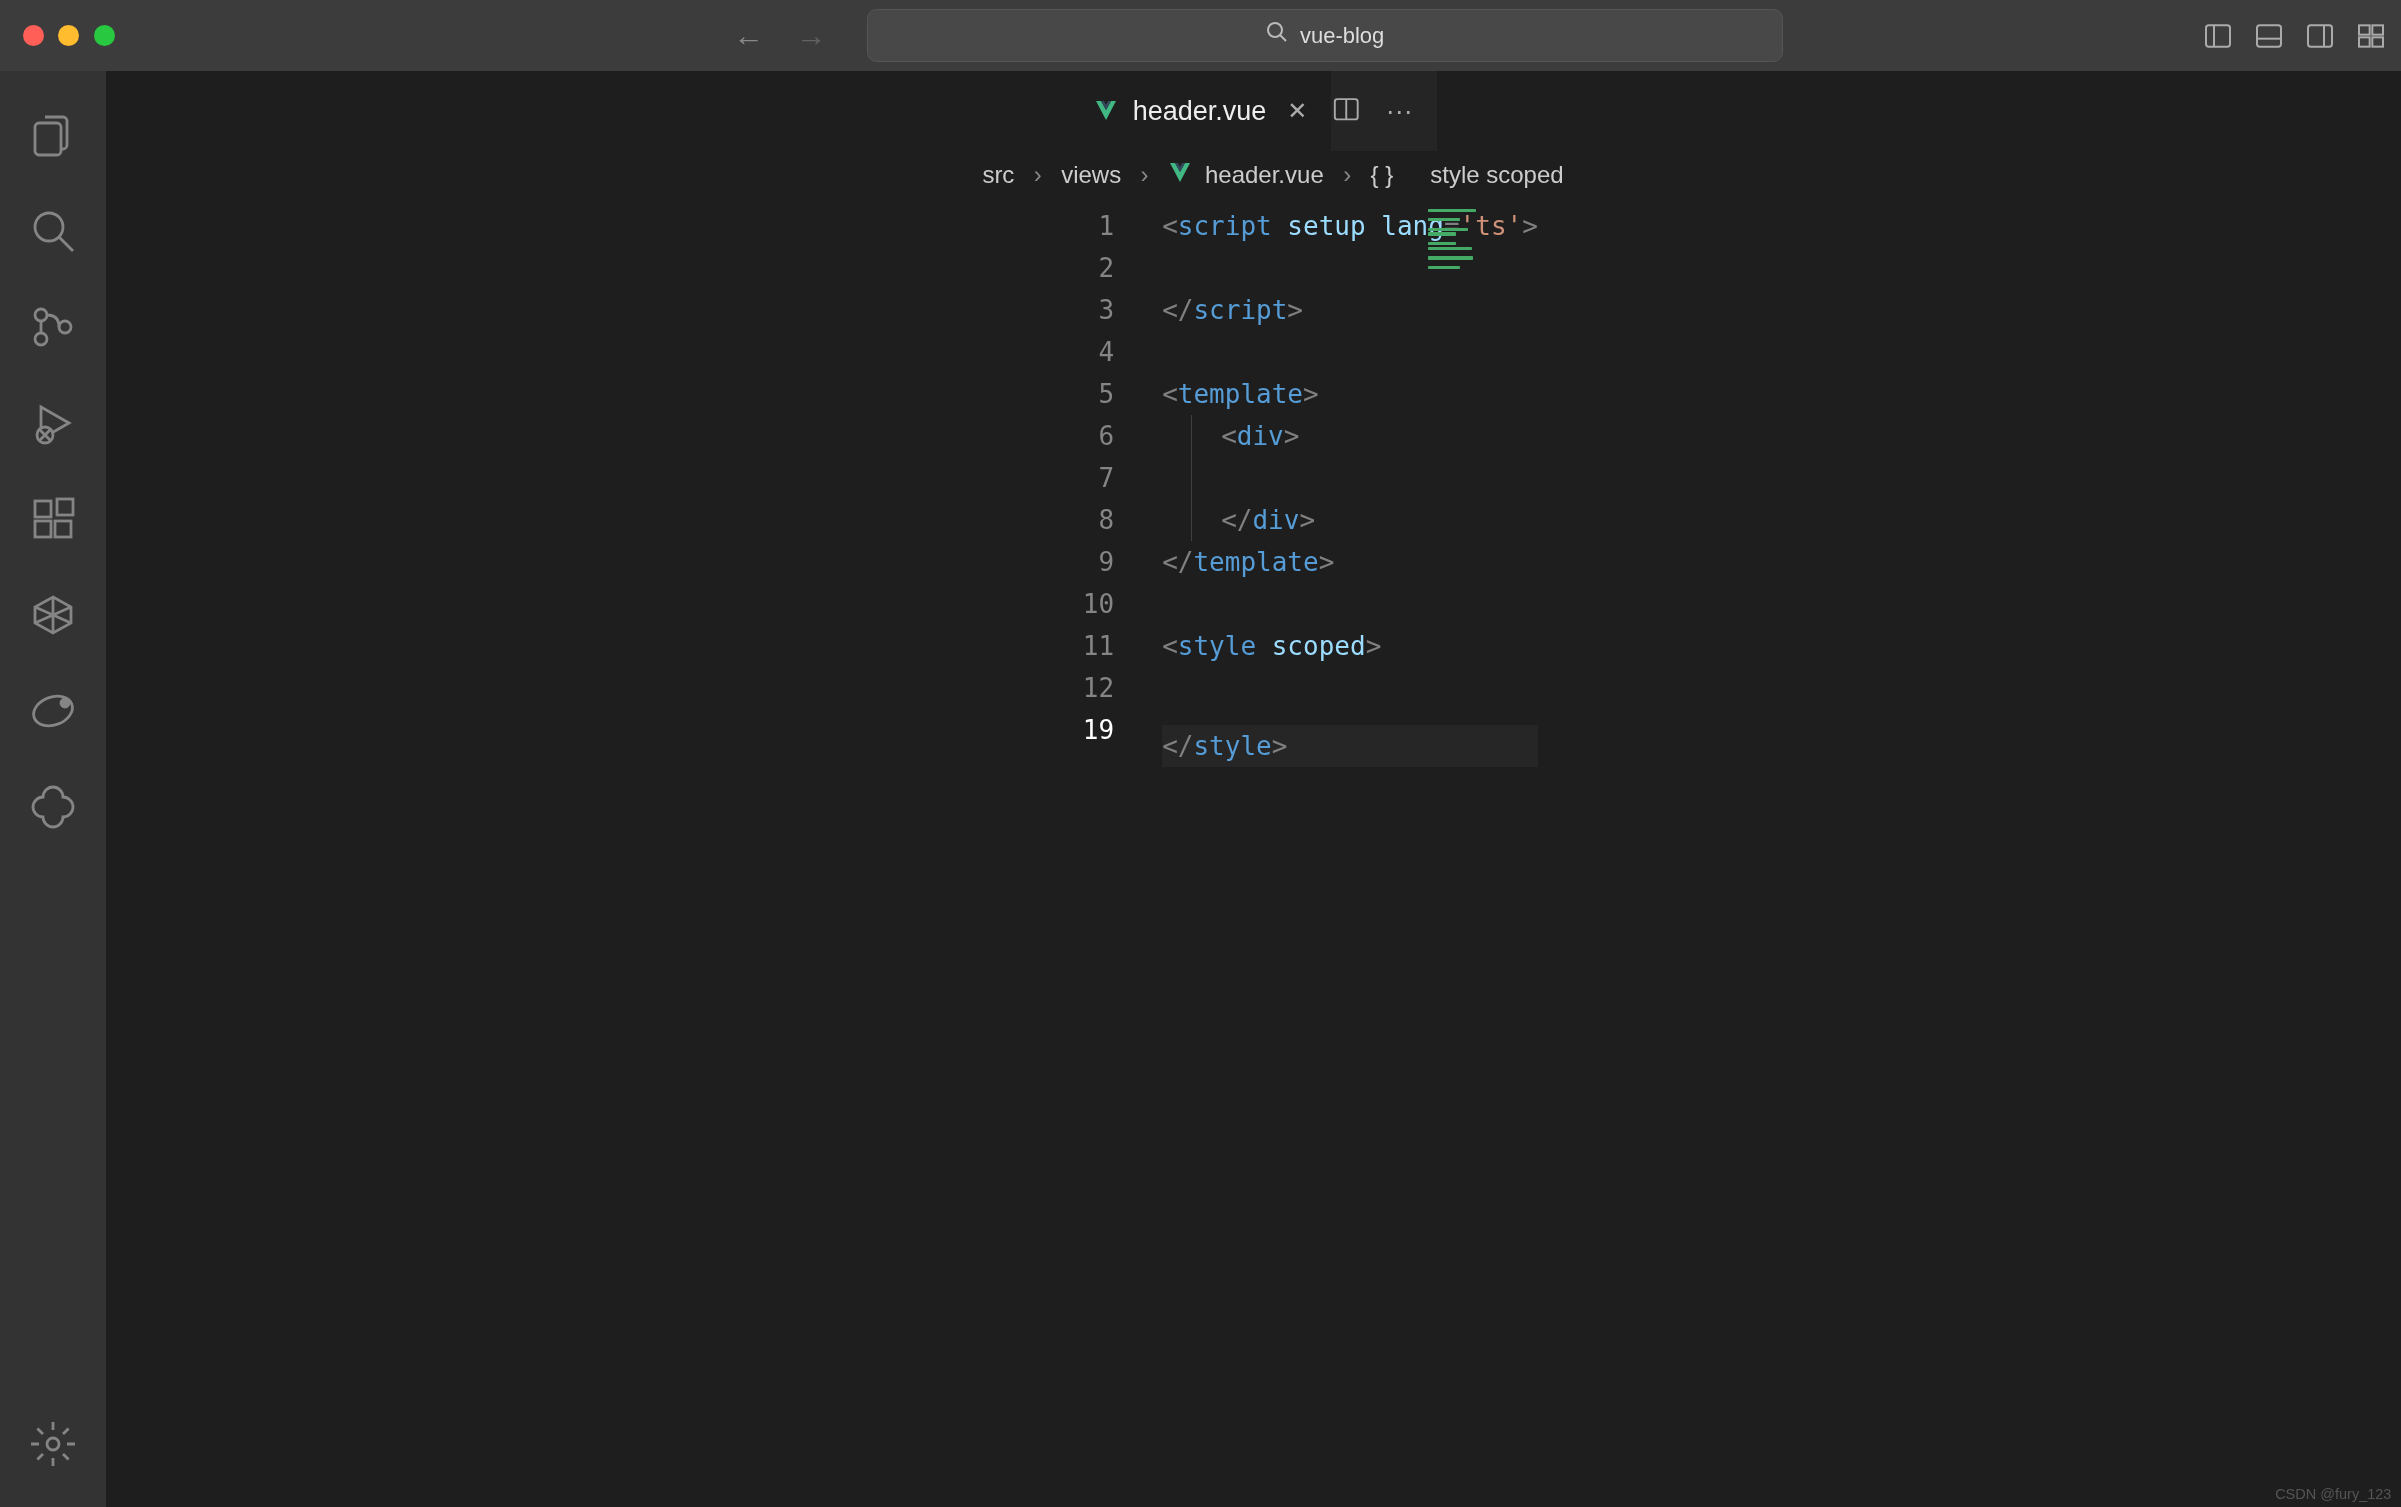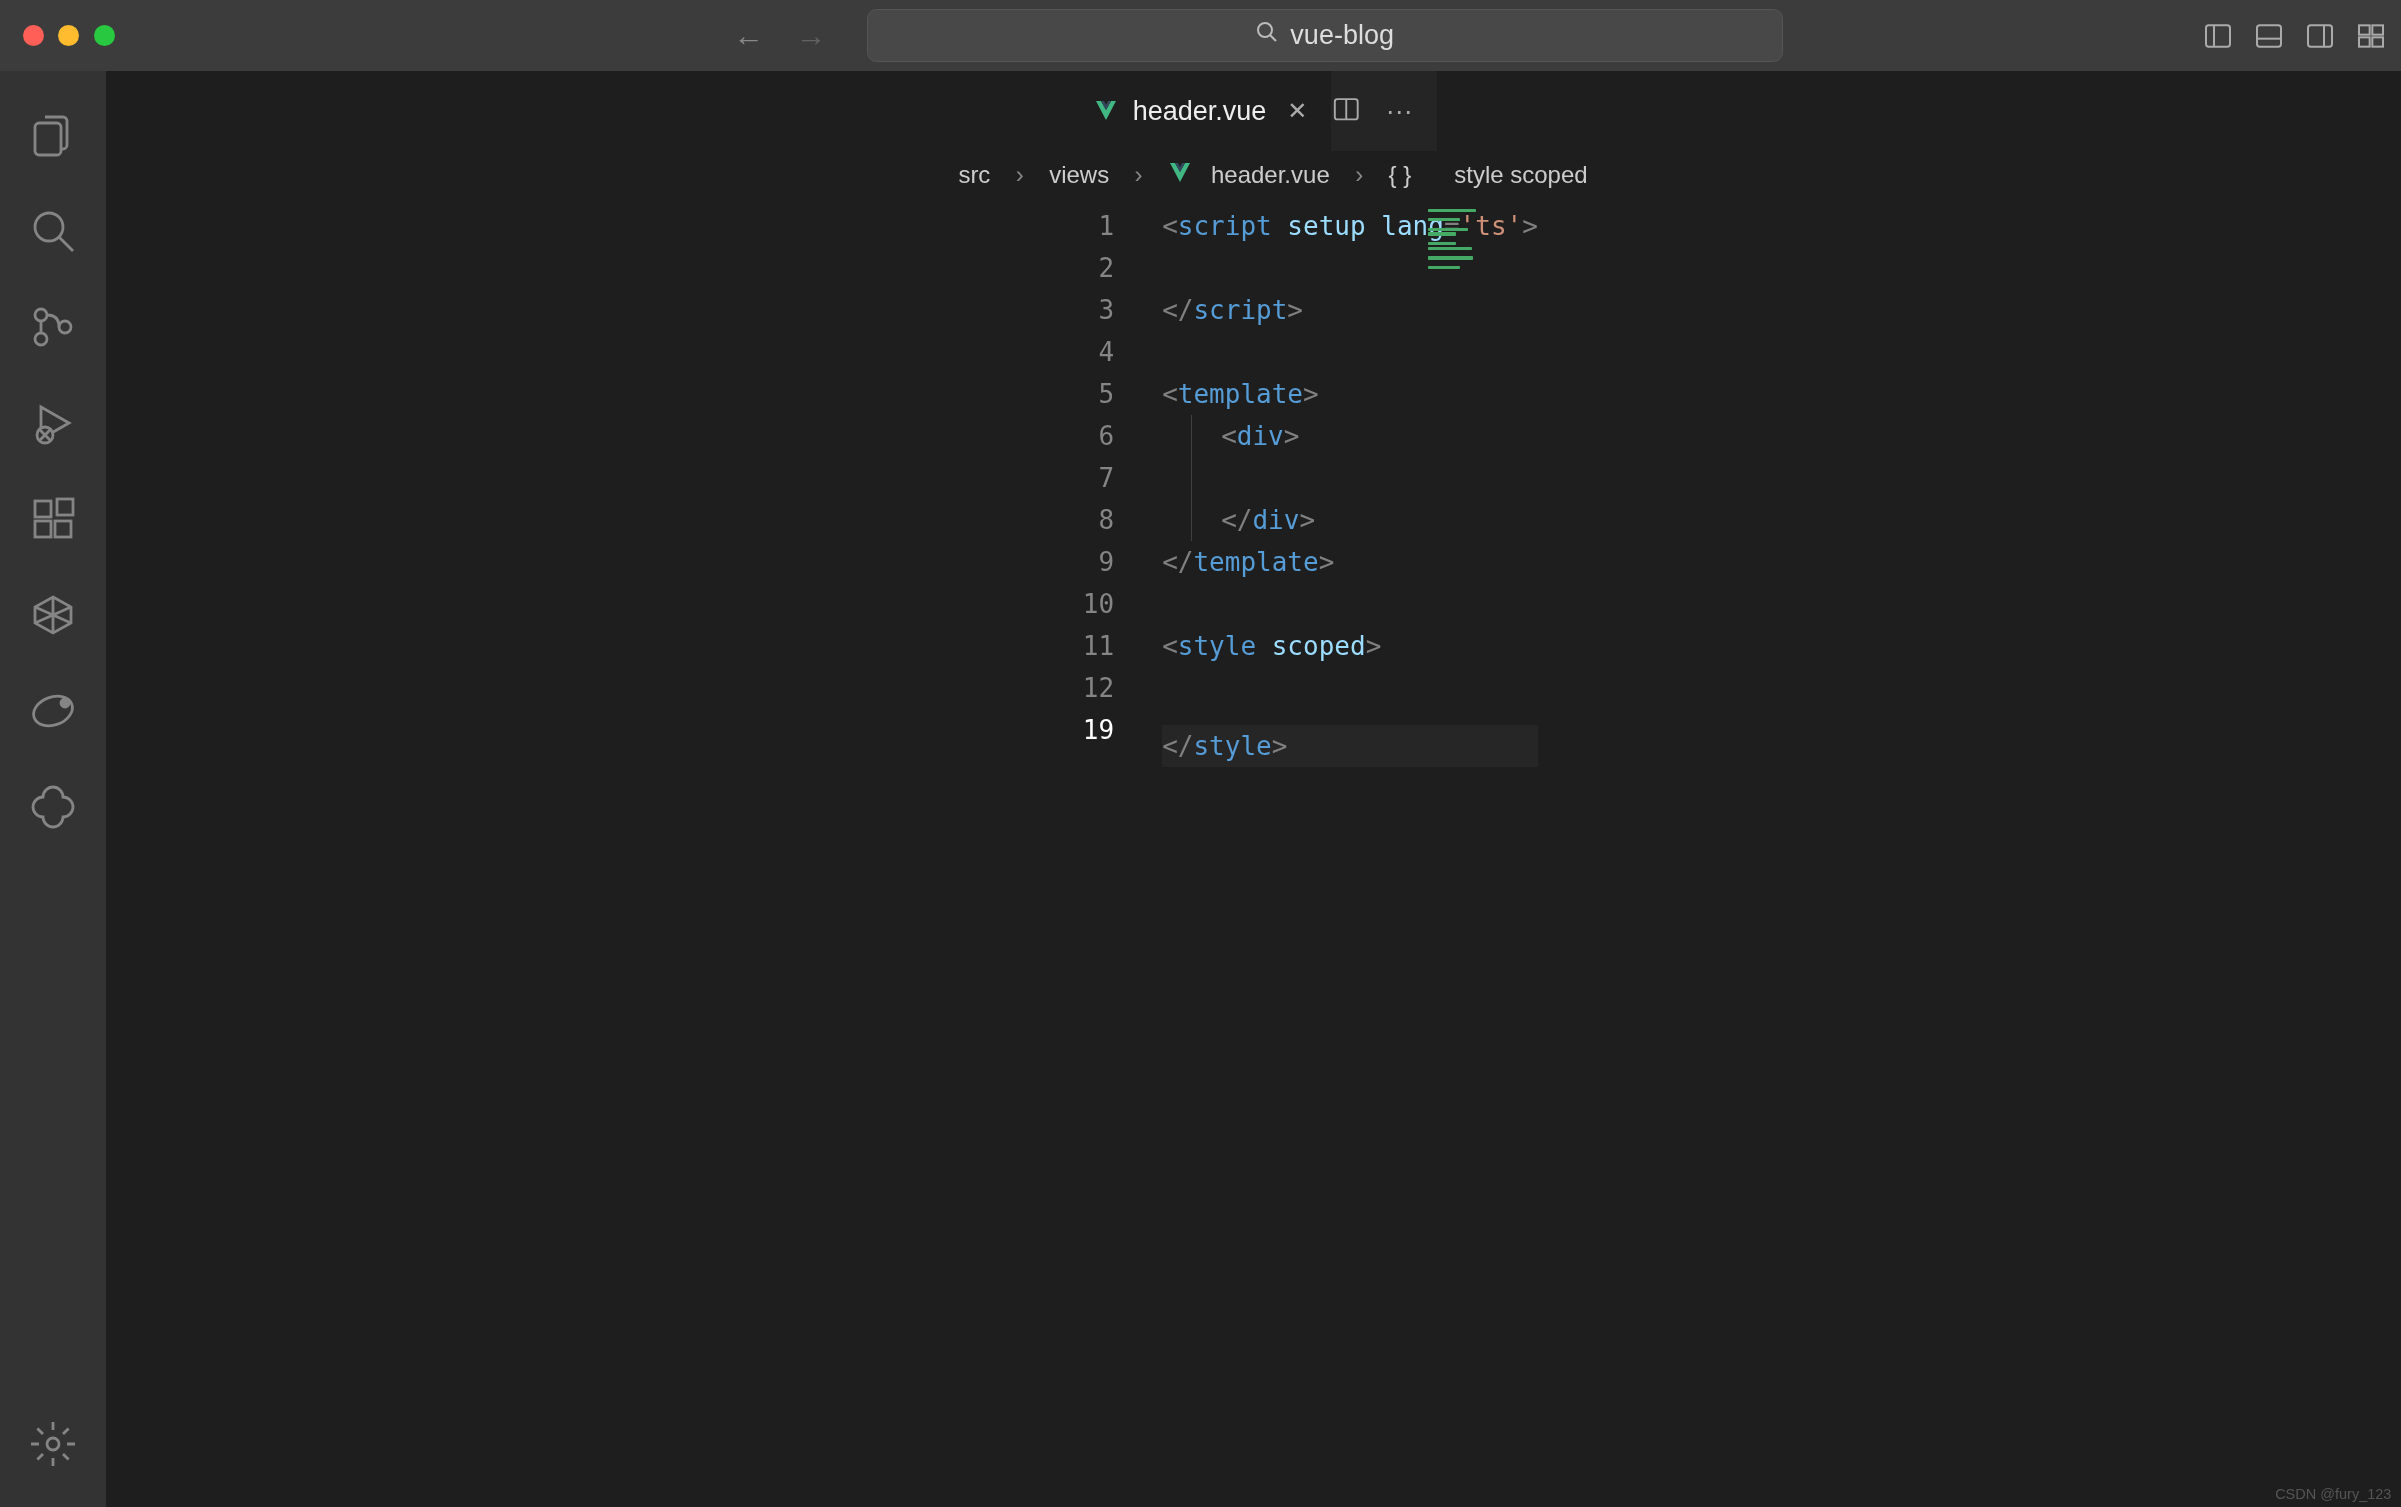--- a/index.html
+++ b/index.html
@@ -52,21 +52,21 @@
   height: 53px;
   border-radius: 9.6px;
   border: 0.8px solid #555;
   background: #484848;
   display: flex;
   align-items: center;
   justify-content: center;
   gap: 11.3px;
 }
 .search-icon { color: #bbb; font-size: 26px; }
-.search-text { color: #ddd; font-size: 27px; }
+.search-text { color: #ddd; font-size: 22px; }
 .titlebar-right {
   position: absolute;
   right: 14.5px;
   display: flex;
   gap: 19px;
 }
 .layout-icon { width: 32px; height: 32px; color: #aaa; cursor: pointer; }
 .layout-icon svg { width: 32px; height: 32px; stroke: #aaa; fill: none; stroke-width: 1.5; }
 
 
@@ -135,21 +135,21 @@
   padding-right: 24px;
 }
 .tabs-right svg { width: 30.5px; height: 30.5px; stroke: #aaa; fill: none; stroke-width: 1.5; }
 .tabs-right .overflow { color: #aaa; font-size: 27px; cursor: pointer; }
 
 .breadcrumbs {
   height: 48px;
   display: flex;
   align-items: center;
   padding-left: 39px;
-  gap: 19px;
+  gap: 13px;
   font-size: 24px;
   color: #aaa;
   background: #1e1e1e;
 }
 .crumb { color: #ccc; }
 .crumb-sep { color: #888; padding: 0 6.4px; }
 .crumb-icon { color: #41b883; }
 
 
 .code-area {

